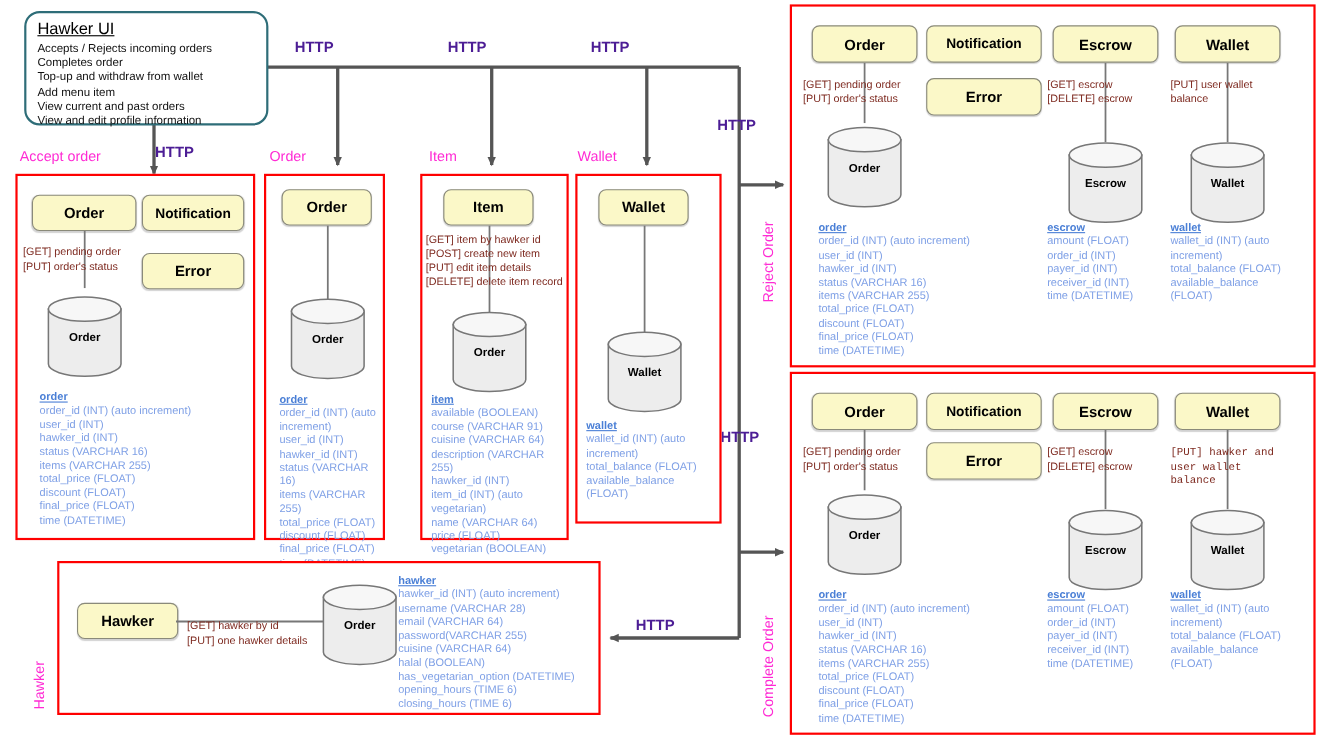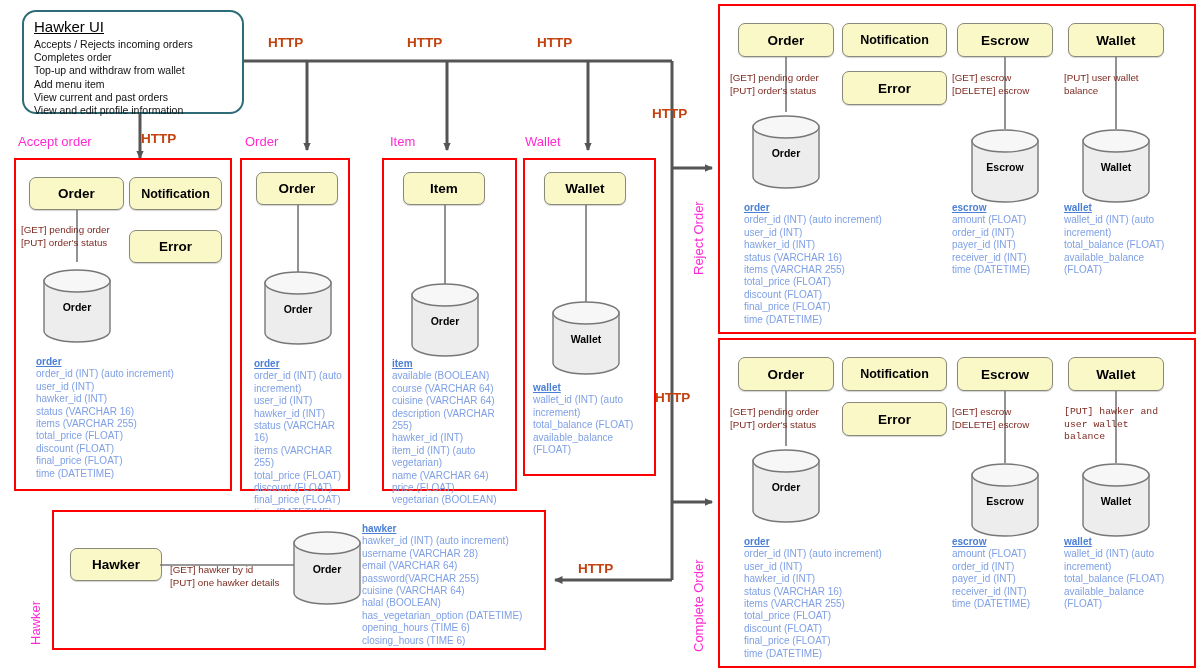--- a/index.html
+++ b/index.html
@@ -74,21 +74,21 @@
     color:#ff2ad4; font-size:13px; white-space:nowrap;
     font-family:"Liberation Sans", sans-serif;
   }
   .mlabel.vert {
     transform-origin:left top;
     transform:rotate(-90deg);
   }
 
   
   .httplbl {
-    font-size:13.5px; font-weight:bold; color:#c2410c;
+    font-size:13.5px; font-weight:bold; color:#4c1d95;
     white-space:nowrap;
   }
 </style>
 </head>
 <body>
 
 <div id="canvas">
 
   <svg class="abs" width="1200" height="672" style="left:0;top:0;">
     <defs>
@@ -213,33 +213,39 @@
   </div>
 
   <div class="abs redpanel" style="left:382px; top:158px; width:135px; height:333px;">
 
     <div class="abs ynode" style="left:19px; top:12px; width:82px; height:33px;">Item</div>
 
     <svg class="abs" width="10" height="99" style="left:56px; top:45px;">
       <line x1="5" y1="0" x2="5" y2="99" stroke="#777" stroke-width="1.6"></line>
     </svg>
 
+    <div class="abs endpoints" style="left:3px; top:53px;">
+      <div>[GET] item by hawker id</div>
+      <div>[POST] create new item</div>
+      <div>[PUT] edit item details</div>
+      <div>[DELETE] delete item record</div>
+    </div>
 
     <div class="cyl" style="left:26px; top:122px; width:70px; height:76px;">
       <svg width="70" height="76" viewBox="0 0 70 76">
         <path d="M2,13 L2,63 A33,11 0 0 0 68,63 L68,13 Z" fill="#ededed" stroke="#777" stroke-width="1.4"></path>
         <ellipse cx="35" cy="13" rx="33" ry="11" fill="#f7f7f7" stroke="#777" stroke-width="1.4"></ellipse>
       </svg>
       <div class="cyl-label" style="top:33px;">Order</div>
     </div>
 
     <div class="abs schema" style="left:8px; top:198px; width:122px;">
       <span class="tname">item</span>
       <span class="f">available (BOOLEAN)</span>
-      <span class="f">course (VARCHAR 64)</span>
+      <span class="f">course (VARCHAR 91)</span>
       <span class="f">cuisine (VARCHAR 64)</span>
       <span class="f">description (VARCHAR 255)</span>
       <span class="f">hawker_id (INT)</span>
       <span class="f">item_id (INT) (auto vegetarian)</span>
       <span class="f">name (VARCHAR 64)</span>
       <span class="f">price (FLOAT)</span>
       <span class="f">vegetarian (BOOLEAN)</span>
     </div>
   </div>
 

